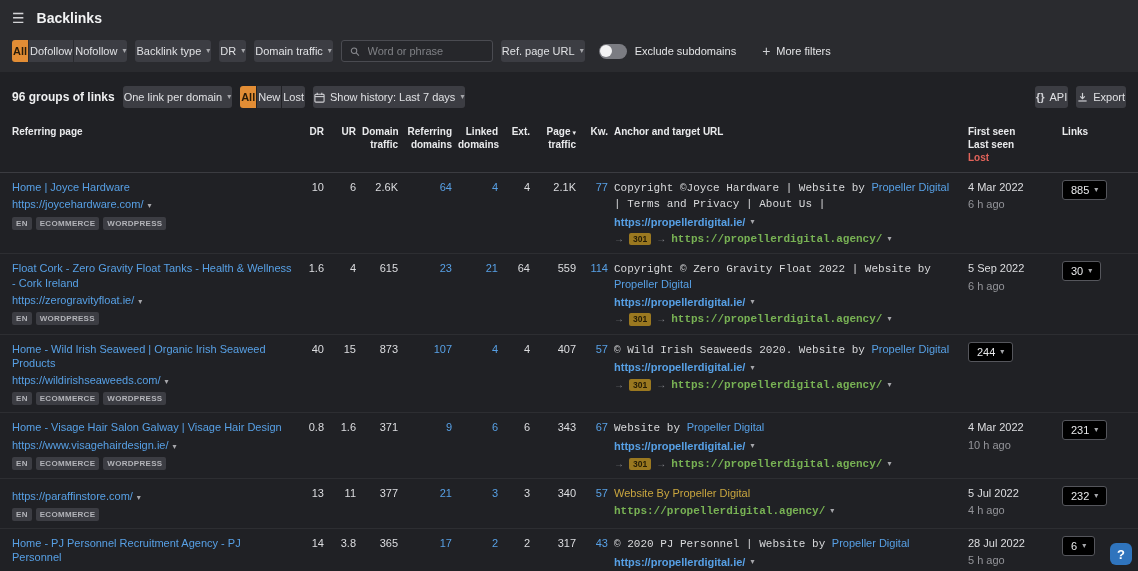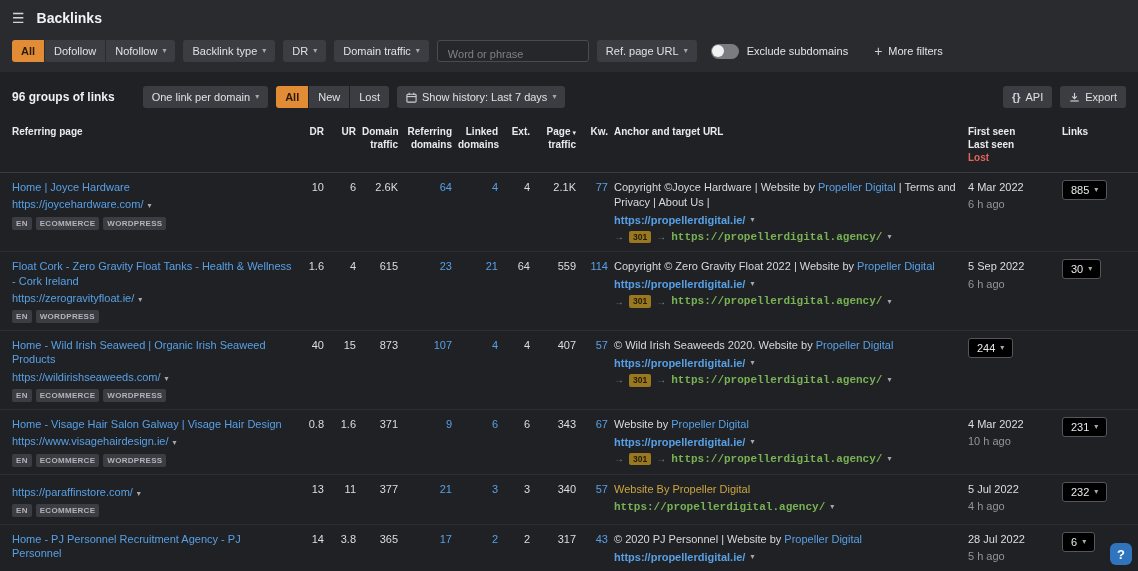--- a/index.html
+++ b/index.html
@@ -8,46 +8,46 @@
     background: #202125; color: #d9dadc;
     font-family: "Liberation Sans", "DejaVu Sans", sans-serif;
   }
   
   .top-section { background: #2a2b2f; padding-bottom: 8px; }
   .topbar { height: 36px; display: flex; align-items: center; gap: 12px; padding: 0 12px; }
   .hamburger { color: #d2d3d6; font-size: 14px; cursor: pointer; line-height: 1; }
   .page-title { font-size: 14px; font-weight: bold; color: #f1f2f3; }
   .filterbar { display: flex; align-items: center; gap: 8px; padding: 4px 12px 2px; }
   .chip {
-    background: #3c3d43; color: #e0e1e4; font-size: 11px; height: 22px; padding: 0 9px;
+    background: #3c3d43; color: #e0e1e4; font-size: 11px; height: 22px; padding: 0 1px;
     border-radius: 3px; display: inline-flex; align-items: center; gap: 5px;
     border: none; cursor: pointer; font-family: inherit; white-space: nowrap;
   }
   .chip.selected { background: #e28d35; color: #2a1c08; font-weight: bold; }
   .seg { display: flex; }
   .seg .chip { border-radius: 0; }
   .seg .chip + .chip { margin-left: 1px; }
   .seg .chip:first-child { border-radius: 3px 0 0 3px; }
   .seg .chip:last-child { border-radius: 0 3px 3px 0; }
   .caret { font-size: 8px; color: #a6a7ab; line-height: 1; }
   .searchbox {
     display: flex; align-items: center; gap: 6px; background: #26272b;
-    border: 1px solid #4a4b51; border-radius: 3px; height: 22px; padding: 0 8px; width: 152px; flex-direction: column;
+    border: 1px solid #4a4b51; border-radius: 3px; height: 22px; padding: 0 8px; width: 152px;
   }
   .searchbox input { background: transparent; border: none; outline: none; color: #d9dadc; font-size: 11px; width: 100%; font-family: inherit; }
   .searchbox input::placeholder { color: #7f8085; }
   .toggle-wrap { display: flex; align-items: center; gap: 8px; margin-left: 6px; }
   .toggle { width: 28px; height: 15px; border-radius: 8px; background: #7b7c82; position: relative; cursor: pointer; flex: none; }
   .toggle .knob { position: absolute; left: 1.5px; top: 1.5px; width: 12px; height: 12px; border-radius: 50%; background: #f2f2f3; }
   .toggle-label { font-size: 11px; color: #e3e4e6; }
   .more-filters { display: flex; align-items: center; gap: 6px; font-size: 11px; color: #e3e4e6; margin-left: 12px; cursor: pointer; background: none; border: none; font-family: inherit; }
   .plus-icon { font-size: 14px; color: #cfd0d4; line-height: 1; }
   
   .toolbar { display: flex; align-items: center; gap: 8px; padding: 14px 12px 10px; }
-  .groups-label { font-size: 12px; font-weight: bold; color: #eeeff0; margin-right: 20px; white-space: nowrap; }
+  .groups-label { font-size: 12px; font-weight: bold; color: #eeeff0; margin-right: 0; white-space: nowrap; }
   .toolbar-right { margin-left: auto; display: flex; gap: 8px; }
   .braces-icon { font-size: 11px; font-weight: bold; color: #cfd0d4; }
   .icon-svg { display: block; }
   
   .thead, .trow {
     display: grid;
     grid-template-columns: 280px 26px 26px 36px 48px 40px 26px 40px 26px 1fr 88px 64px;
     column-gap: 6px; padding-left: 12px; padding-right: 12px; align-items: start;
   }
   .thead { padding-top: 7px; padding-bottom: 8px; border-bottom: 1px solid #3b3c41; font-size: 10px; font-weight: bold; color: #e9eaec; line-height: 1.3; }
@@ -57,21 +57,21 @@
   .sort-caret { font-size: 7px; margin-left: 2px; color: #e9eaec; }
   .trow { padding-top: 7px; padding-bottom: 7px; border-bottom: 1px solid #2d2e32; font-size: 11px; }
   .num { text-align: right; color: #dcdde0; line-height: 1.3; }
   .num.blue { color: #57a0e5; cursor: pointer; }
   .rp-title { color: #57a0e5; line-height: 1.3; cursor: pointer; }
   .rp-urlline { margin-top: 3px; display: flex; align-items: baseline; gap: 4px; }
   .rp-url { color: #57a0e5; font-weight: normal; line-height: 1.3; word-break: break-all; cursor: pointer; }
   .rp-tags { margin-top: 5px; display: flex; gap: 4px; }
   .tag { background: #3c3d43; color: #b2b3b8; font-size: 8px; font-weight: bold; letter-spacing: 0.3px; padding: 2px 4px; border-radius: 2px; text-transform: uppercase; }
   .anchor-line { color: #d8d9db; line-height: 1.35; }
-  .a-plain { color: #d8d9db; }
+  .a-plain { color: #d8d9db; font-family: Liberation Mono, monospace; }
   .a-link { color: #57a0e5; cursor: pointer; }
   .a-em { color: #c9a63f; }
   .target-line { margin-top: 3px; display: flex; align-items: center; gap: 5px; flex-wrap: wrap; }
   .arrow { color: #7e7f84; font-size: 10px; line-height: 1; }
   .badge301 { background: #9a7820; color: #241c06; font-size: 8.5px; font-weight: bold; padding: 1px 4px; border-radius: 2px; line-height: 1.2; }
   .turl { font-weight: bold; cursor: pointer; line-height: 1.3; }
   .turl.blue { color: #57a0e5; }
   .turl.green { color: #78b254; font-family: Liberation Mono, monospace; }
   .fs-date { color: #dddee1; line-height: 1.3; }
   .fs-ago { color: #94959a; margin-top: 3px; line-height: 1.3; }

